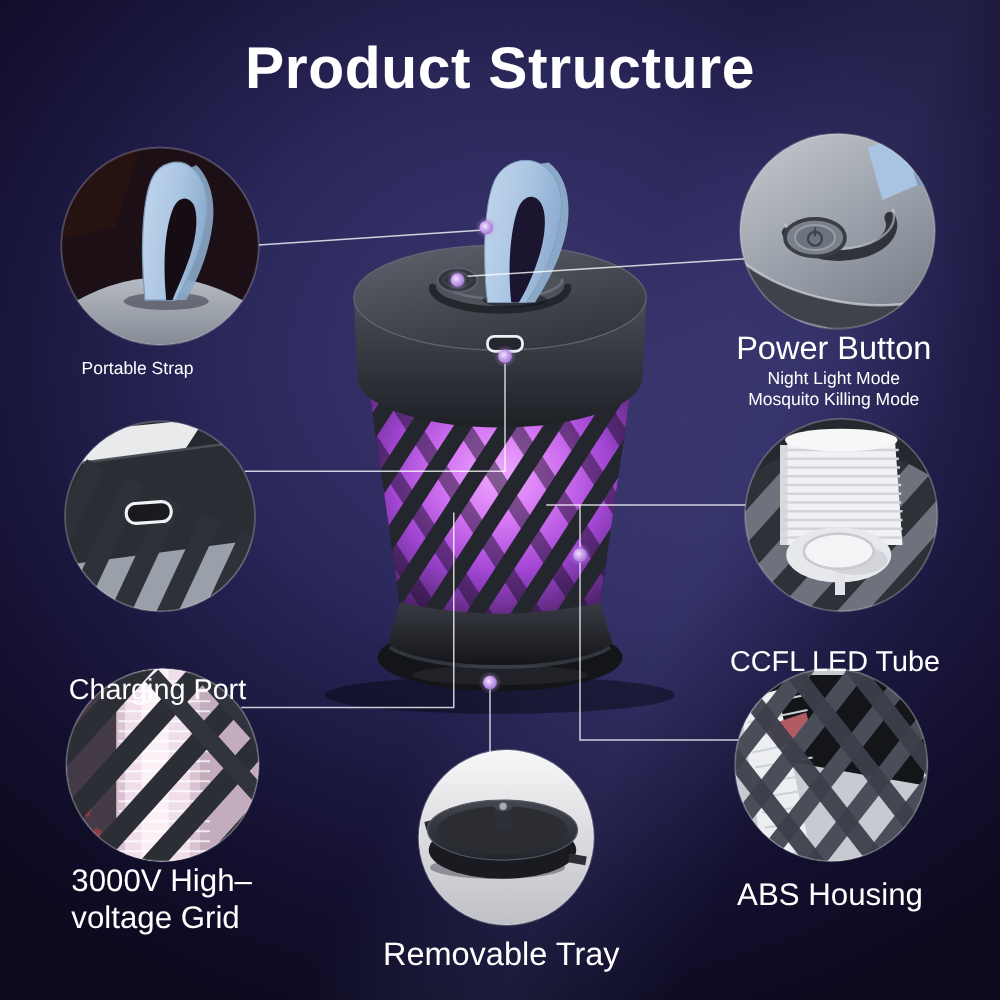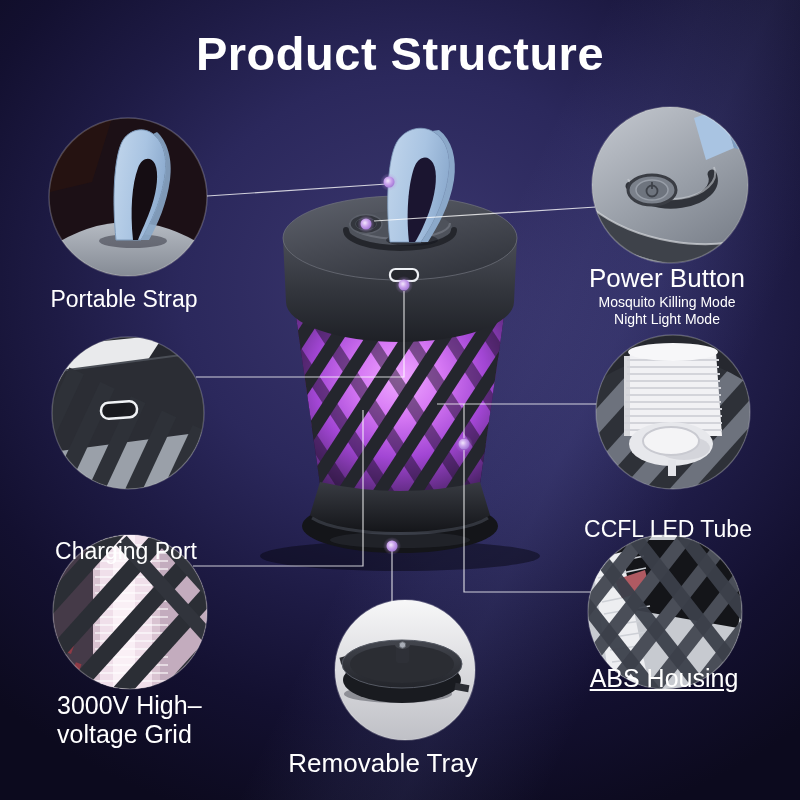--- a/index.html
+++ b/index.html
@@ -390,34 +390,34 @@
         </g>
     <g>
           <circle cx="392" cy="546" r="9" fill="url(#gDotGlow)"></circle>
           <circle cx="392" cy="546" r="5.5" fill="url(#gDot)"></circle>
         </g>
   </g>
 </svg>
 
   <div class="lbl lbl-title" style="left:400px;top:26px;">Product Structure</div>
 
-  <div class="lbl lbl-main" style="left:124px;top:286px;font-size:23px;">Portable Strap</div>
+  <div class="lbl lbl-main" style="left:110px;top:286px;font-size:14px;">Portable Strap</div>
 
   <div class="lbl" style="left:667px;top:263px;">
     <div class="lbl-main" style="font-size:26px;">Power Button</div>
+    <div class="lbl-sub">Night Light Mode</div>
     <div class="lbl-sub">Mosquito Killing Mode</div>
-    <div class="lbl-sub">Night Light Mode</div>
   </div>
 
   <div class="lbl lbl-main" style="left:126px;top:493px;font-size:23px;margin-top:45px;">Charging Port</div>
 
   <div class="lbl lbl-main" style="left:668px;top:516px;font-size:23px;">CCFL LED Tube</div>
 
   <div class="lbl lbl-left" style="left:57px;top:691px;font-size:25px;line-height:29px;">
     <div>3000V High–</div>
     <div>voltage Grid</div>
   </div>
 
-  <div class="lbl lbl-main" style="left:664px;top:664px;font-size:25px;text-decoration:underline;">ABS Housing</div>
-
-  <div class="lbl lbl-main" style="left:383px;top:748px;font-size:26px;">Removable Tray</div>
+  <div class="lbl lbl-main" style="left:664px;top:702px;font-size:25px;">ABS Housing</div>
+
+  <div class="lbl lbl-main" style="left:401px;top:748px;font-size:26px;">Removable Tray</div>
 
 </div>
 
 </body></html>

